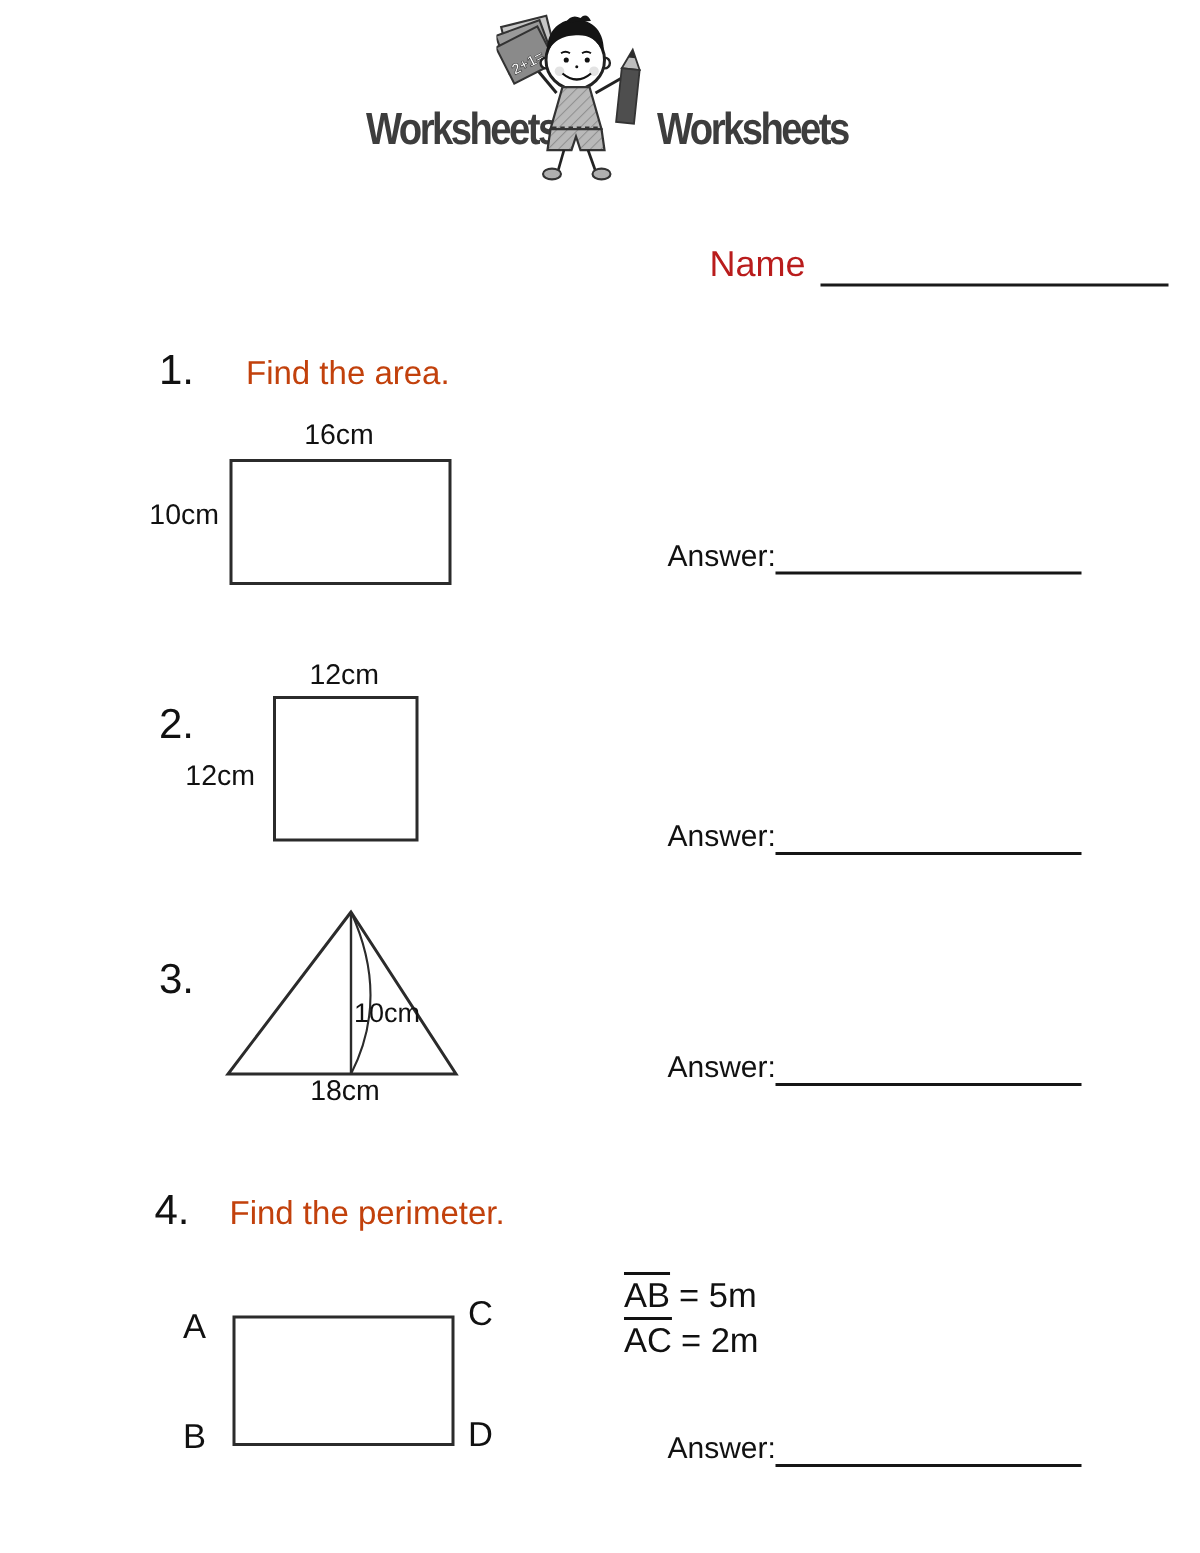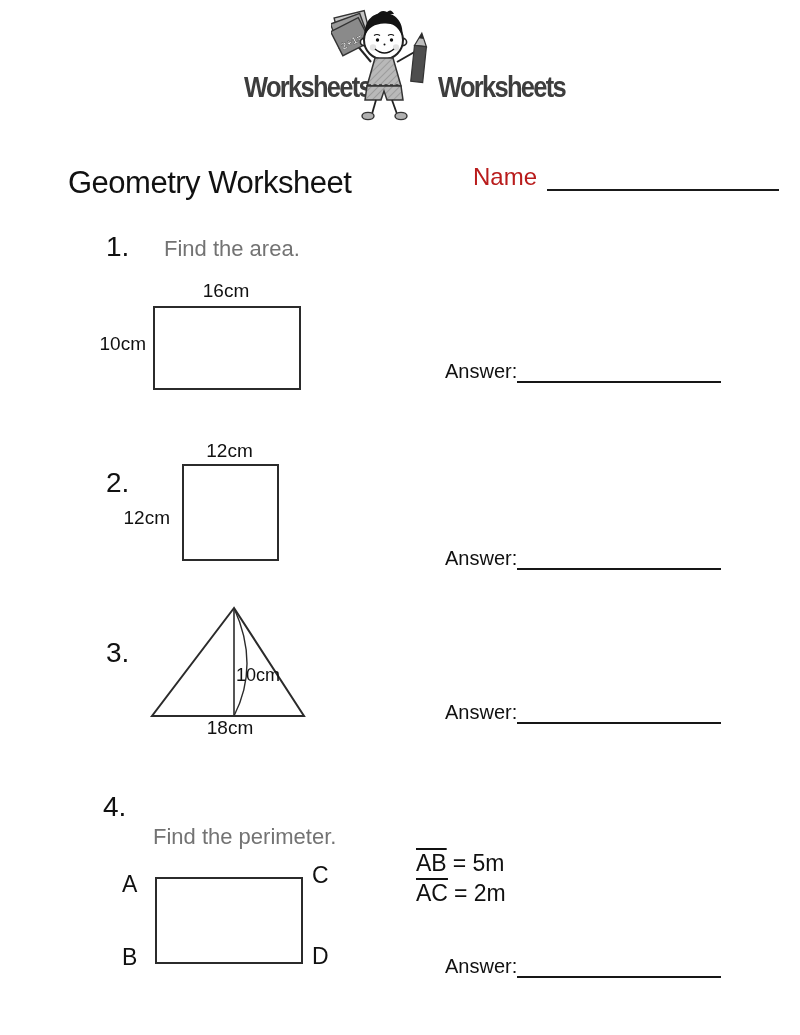--- a/index.html
+++ b/index.html
@@ -36,21 +36,21 @@
   }
   .name-row { display: flex; align-items: flex-end; }
   .name-label { font-size: 24px; color: #b91c1c; }
   .name-blank {
     width: 232px; height: 26px; margin-left: 10px;
     border-bottom: 2px solid #1a1a1a;
   }
 
   
   .q-number { font-size: 28px; color: #111; }
-  .q-prompt { font-size: 22px; color: #737373; white-space: nowrap; }
+  .q-prompt { font-size: 22px; color: #c2410c; white-space: nowrap; }
   .dim-label { font-size: 19px; color: #111; white-space: nowrap; }
   .shape-rect { border: 2px solid #2b2b2b; background: #fff; }
 
   .answer-row { display: flex; align-items: flex-end; width: 276px; }
   .answer-label { font-size: 20px; color: #111; }
   .answer-blank { flex: 1; height: 25px; border-bottom: 2px solid #161616; }
 
   .corner-label { font-size: 23px; color: #111; }
   .given-line { font-size: 23px; color: #111; white-space: nowrap; margin-left: 48px; }
   .given-measure {
@@ -118,21 +118,20 @@
     <polygon points="36,80 70,80 72,94 56,94 53,85 50,94 34,94" fill="url(#hatch)" stroke="#333" stroke-width="1.5"></polygon>
 
     <line x1="45" y1="94" x2="41" y2="108" stroke="#222" stroke-width="1.8"></line>
     <line x1="61" y1="94" x2="66" y2="108" stroke="#222" stroke-width="1.8"></line>
     <ellipse cx="37" cy="110" rx="6" ry="3.6" fill="#b0b0b0" stroke="#333" stroke-width="1.4"></ellipse>
     <ellipse cx="70" cy="110" rx="6" ry="3.6" fill="#b0b0b0" stroke="#333" stroke-width="1.4"></ellipse>
   </svg>
 
   <div class="abs logo-text right" style="left:438px; top:70px;">Worksheets</div>
 
-  <div class="abs page-title" style="left:68px; top:165px;">Geometry Worksheet</div>
 
   <div class="abs name-row" style="left:473px; top:163px;">
     <span class="name-label">Name</span>
     <span class="name-blank"></span>
   </div>
 
   <div class="abs q-number" style="left:106px; top:231px;">1.</div>
   <div class="abs q-prompt" style="left:164px; top:236px;">Find the area.</div>
 
   <div class="abs dim-label center" style="left:153px; top:280px; width:146px;">16cm</div>
@@ -164,21 +163,21 @@
 
   <div class="abs dim-label" style="left:236px; top:665px; font-size:18px;">10cm</div>
   <div class="abs dim-label center" style="left:160px; top:717px; width:140px;">18cm</div>
 
   <div class="abs answer-row" style="left:445px; top:697px;">
     <span class="answer-label">Answer:</span>
     <span class="answer-blank"></span>
   </div>
 
   <div class="abs q-number" style="left:103px; top:791px;">4.</div>
-  <div class="abs q-prompt" style="left:153px; top:824px;">Find the perimeter.</div>
+  <div class="abs q-prompt" style="left:153px; top:796px;">Find the perimeter.</div>
 
   <div class="abs corner-label" style="left:122px; top:871px;">A</div>
   <div class="abs corner-label" style="left:312px; top:862px;">C</div>
   <div class="abs shape-rect" style="left:155px; top:877px; width:144px; height:83px;"></div>
   <div class="abs corner-label" style="left:122px; top:944px;">B</div>
   <div class="abs corner-label" style="left:312px; top:943px;">D</div>
 
   <div class="abs given-line" style="left:368px; top:850px;">
     <span class="given-measure">AB</span><span class="given-value">= 5m</span>
   </div>

